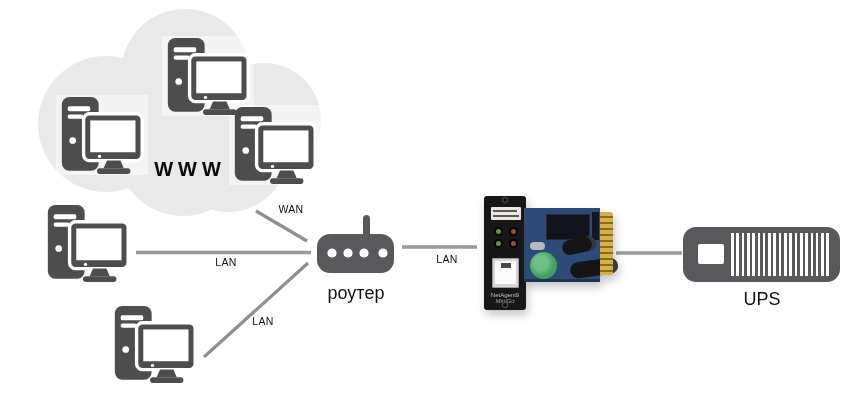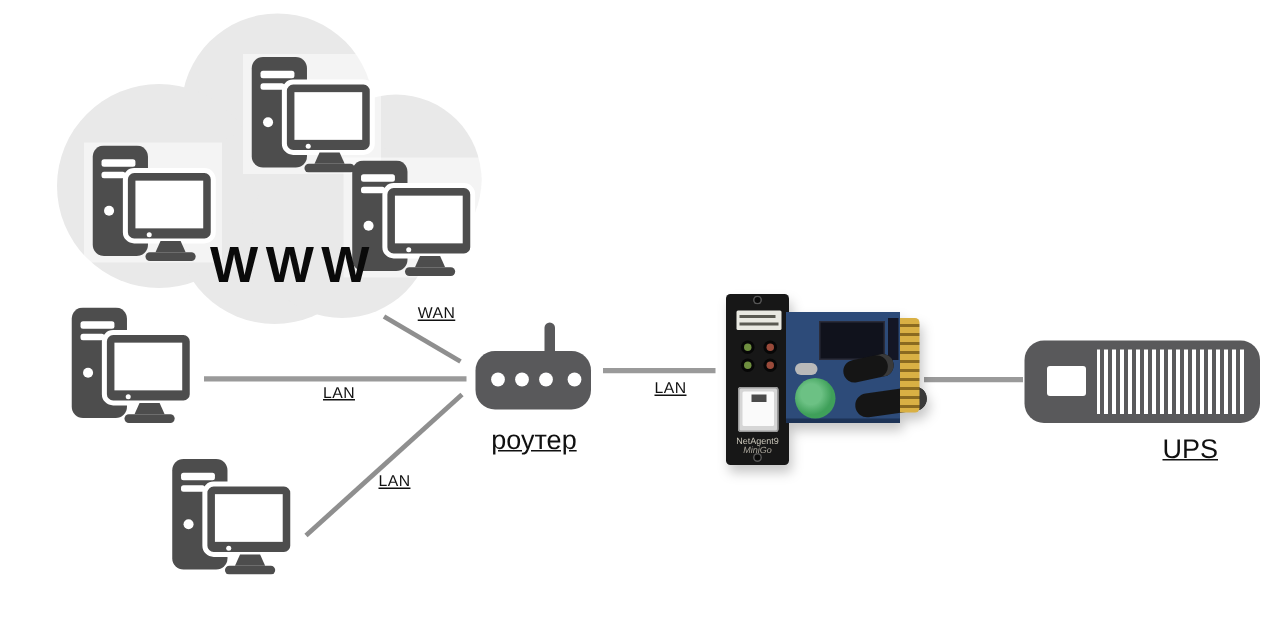--- a/index.html
+++ b/index.html
@@ -11,25 +11,25 @@
   html,body{margin:0;padding:0;background:#fff;}
   #canvas{position:relative;width:850px;height:417px;background:#fff;overflow:hidden;
     font-family:"Liberation Sans", sans-serif;color:var(--label-text);}
   svg{position:absolute;left:0;top:0;}
   .cloud-circle{fill:var(--cloud-gray);}
   .pc-patch{fill:#ffffff;opacity:.5;}
   .pc-use{color:var(--icon-gray);}
   .conn{stroke:var(--line-gray);fill:none;}
   .conn.diag{stroke:#8f8f8f;}
   .device{fill:var(--device-gray);}
-  .label{position:absolute;text-align:center;color:var(--label-text);text-decoration:underline;}
+  .label{position:absolute;text-align:center;color:var(--label-text);}
   .label.small{font-size:10.5px;letter-spacing:.3px;}
   .label.node{font-size:18px;}
   .www{position:absolute;left:140px;top:158px;width:100px;text-align:center;
-    font-weight:bold;font-size:34px;letter-spacing:5px;color:#0a0a0a;}
+    font-weight:bold;font-size:20px;letter-spacing:5px;color:#0a0a0a;}
   
   .ups{position:absolute;left:683px;top:227px;width:157px;height:55px;
     background:var(--device-gray);border-radius:13px;}
   .ups-window{position:absolute;left:15px;top:17px;width:26px;height:20px;background:#fff;border-radius:2px;}
   .ups-vents{position:absolute;left:48px;top:6px;width:100px;height:43px;
     background:repeating-linear-gradient(90deg,#fff 0 2.6px,transparent 2.6px 5.3px);}
   
   .snmp{position:absolute;left:482px;top:190px;width:134px;height:122px;
     filter:drop-shadow(2px 5px 4px rgba(0,0,0,.22));}
   .snmp-panel{position:absolute;left:2px;top:6px;width:42px;height:114px;
@@ -159,15 +159,15 @@
     <div class="ups-window"></div>
     <div class="ups-vents"></div>
   </div>
 
   <div class="www">WWW</div>
   <div class="label small" style="left:261px;top:203px;width:60px;">WAN</div>
   <div class="label small" style="left:196px;top:256px;width:60px;">LAN</div>
   <div class="label small" style="left:233px;top:315px;width:60px;">LAN</div>
   <div class="label small" style="left:417px;top:253px;width:60px;">LAN</div>
   <div class="label node" style="left:306px;top:283px;width:100px;">роутер</div>
-  <div class="label node" style="left:712px;top:289px;width:100px;text-align:right;">UPS</div>
+  <div class="label node" style="left:712px;top:289px;width:100px;">UPS</div>
 
 </div>
 
 </body></html>

